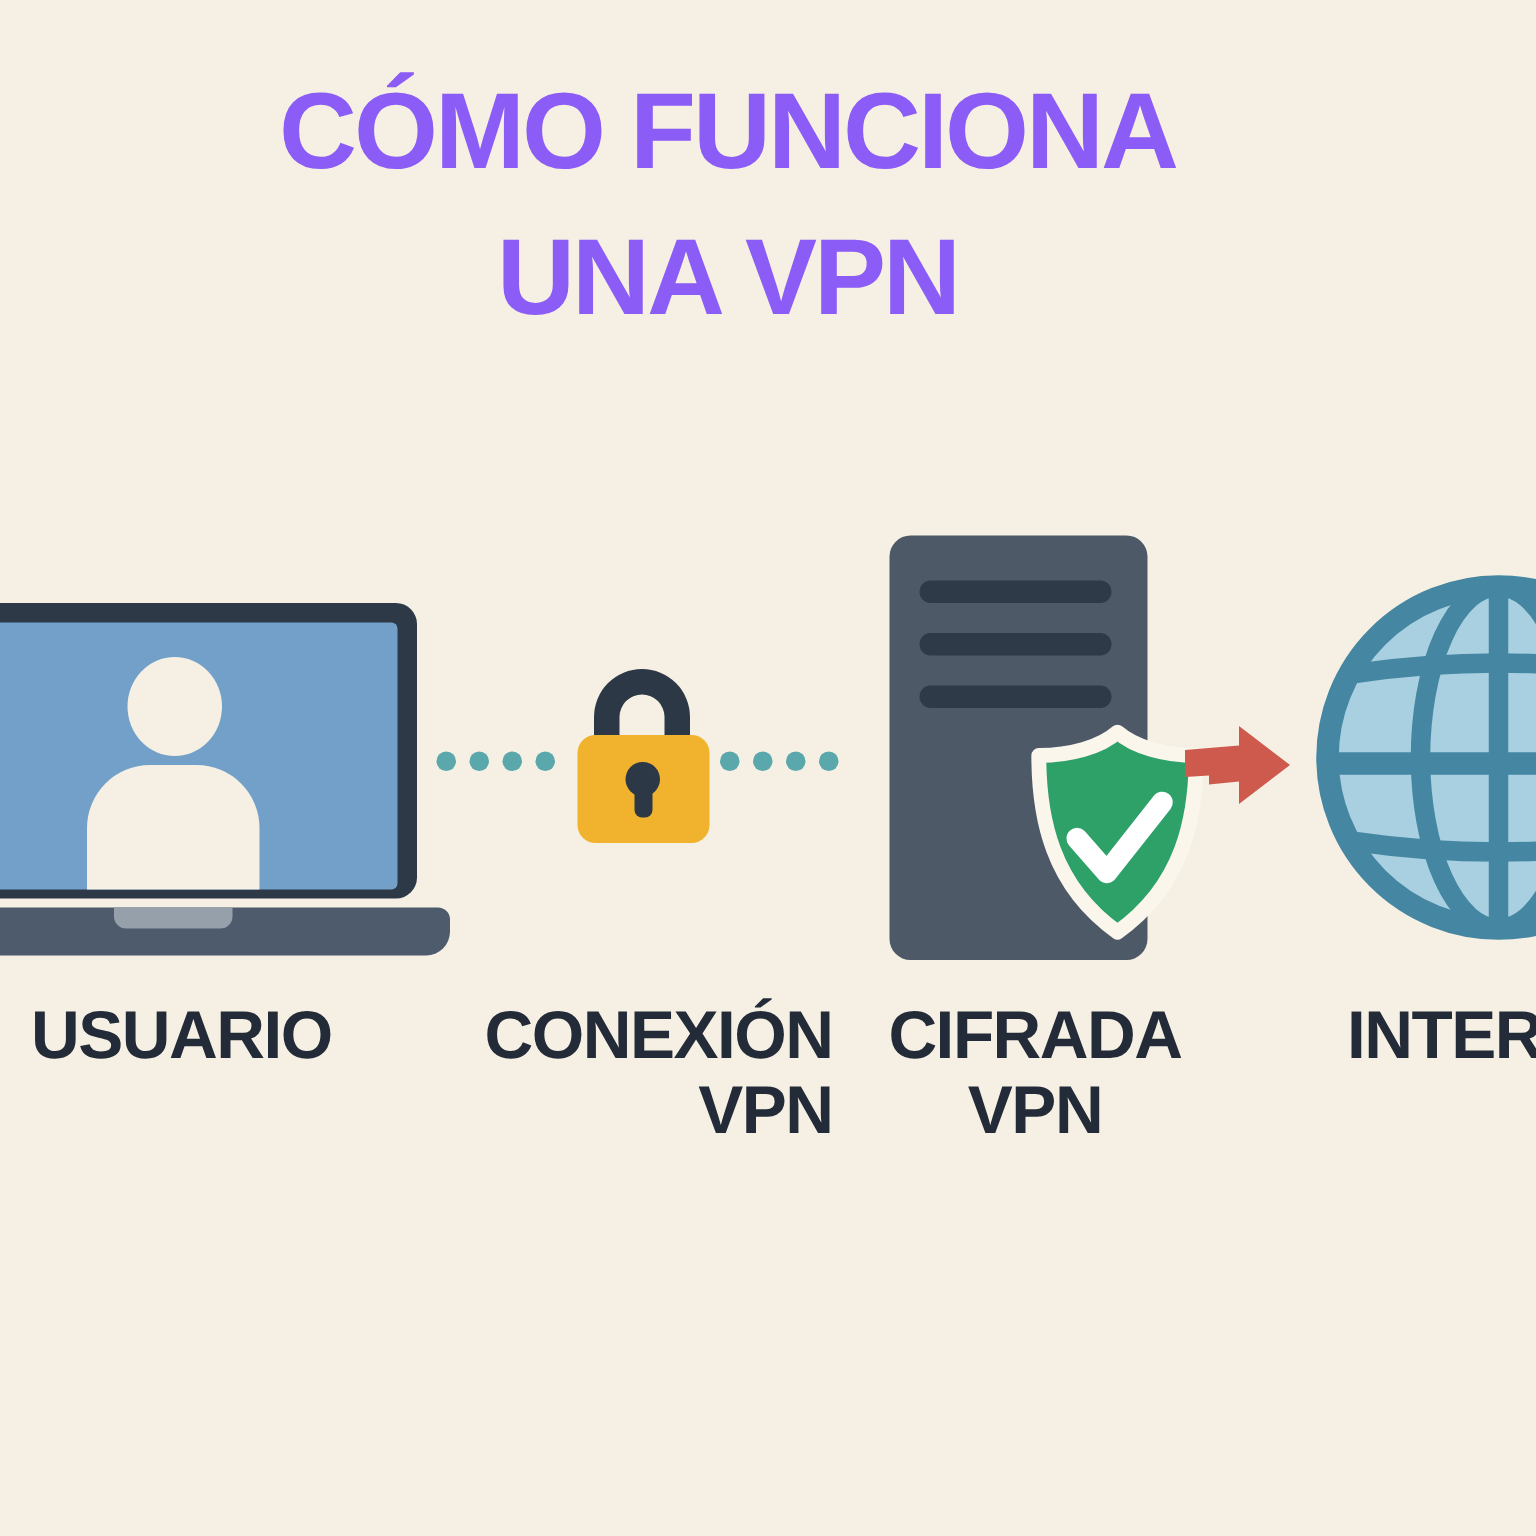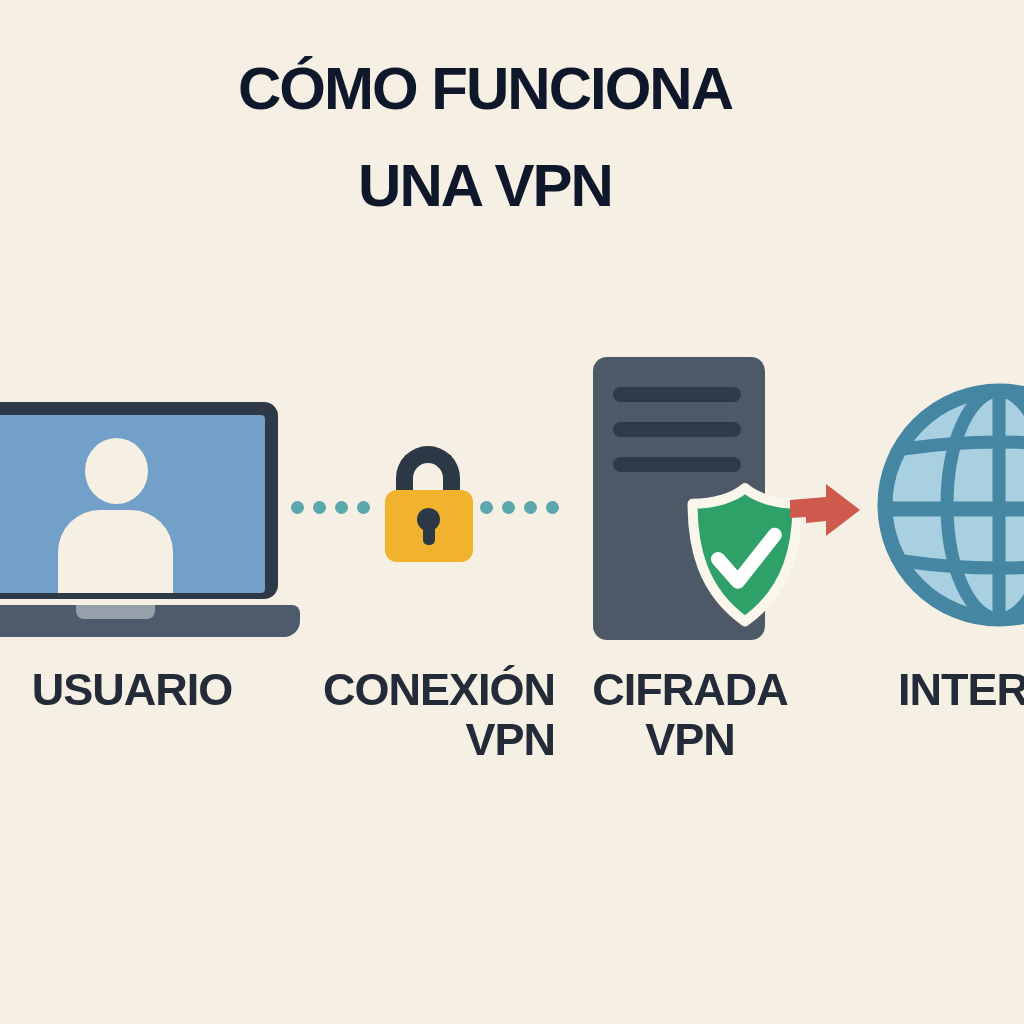--- a/index.html
+++ b/index.html
@@ -7,23 +7,23 @@
     position:relative;
     width:1024px;height:1024px;
     background:#f5f0e3;
     overflow:hidden;
     font-family:"Liberation Sans", sans-serif;
   }
   
   .title{
     position:absolute;left:0;top:40px;width:970px;
     text-align:center;
-    font-weight:bold;font-size:60px;line-height:97px;
+    font-weight:bold;font-size:72px;line-height:97px;
     letter-spacing:-2px;
-    color:#0f172a;
+    color:#8b5cf6;
   }
   
   .laptop-frame{
     position:absolute;left:-30px;top:402px;width:308px;height:197px;
     background:#2d3947;border-radius:14px;
   }
   .laptop-screen{
     position:absolute;left:0;top:13px;right:13px;bottom:6px;
     background:#73a0c9;border-radius:0 4px 4px 0;
     overflow:hidden;
@@ -80,21 +80,21 @@
   
   .shield{position:absolute;left:674px;top:481px;width:142px;height:156px;}
   .arrow{position:absolute;left:790px;top:481px;width:70px;height:58px;}
   .globe{position:absolute;left:877px;top:383px;width:244px;height:244px;}
   
   .label{
     position:absolute;top:665px;
     font-weight:bold;font-size:45px;line-height:50px;
     letter-spacing:-1px;color:#242b38;text-align:center;
   }
-  .label-usuario{left:0;width:242px;margin-left:11px;}
+  .label-usuario{left:0;width:242px;}
   .label-conexion{left:315px;width:240px;text-align:right;}
   .label-servidor{left:570px;width:240px;}
   .label-internet{left:898px;width:300px;text-align:left;white-space:nowrap;}
 </style>
 </head>
 <body>
 
 <div id="canvas">
 
   <div class="title">

